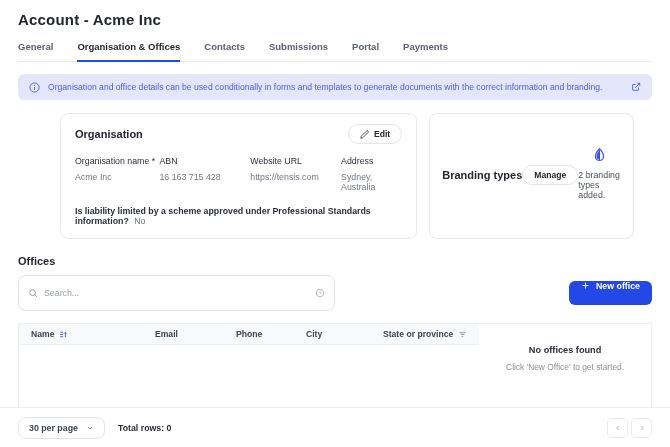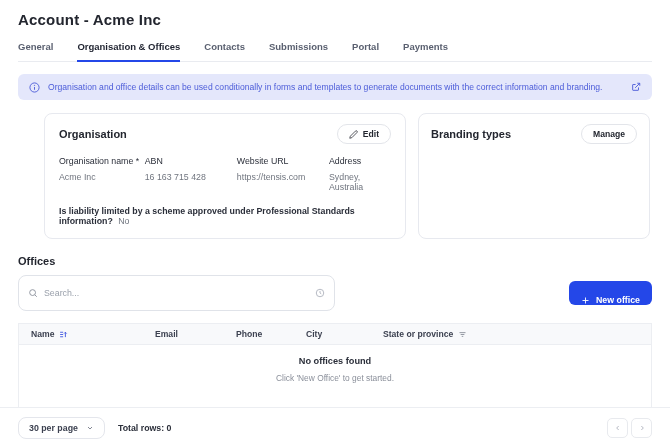--- a/index.html
+++ b/index.html
@@ -17,24 +17,24 @@
   .tab { font-size: 9.5px; color: #5a6070; padding-bottom: 8px; cursor: pointer; white-space: nowrap; font-weight: bold; }
   .tab.active { color: #1f2330; font-weight: 700; border-bottom: 2px solid #2447e8; margin-bottom: -1px; }
 
   .banner {
     margin: 12px 18px 0; height: 26px; background: #e4e7fb; border-radius: 6px;
     display: flex; align-items: center; gap: 8px; padding: 0 11px; color: #4c5cd9; font-size: 8.6px;
   }
   .banner-text { flex: 1; }
   .banner svg { flex: 0 0 auto; display: block; }
 
-  .cards { margin: 13px 20px 0; display: flex; gap: 12px; padding-left: 24px; }
+  .cards { margin: 13px 36px 0; display: flex; gap: 12px; padding-left: 24px; }
   .card { border: 1px solid #e7e9ef; border-radius: 8px; background: #fff; }
   .org-card { flex: 1; padding: 10px 14px 12px; }
-  .brand-card { width: 232px; padding: 10px 12px 12px; display: flex; flex-direction: column; }
+  .brand-card { width: 232px; padding: 10px 12px 12px; display: flex; }
 
   .card-head { display: flex; align-items: center; justify-content: space-between; }
   .card-title { font-size: 11px; font-weight: 700; }
   .btn-pill {
     border: 1px solid #e3e5ea; background: #fff; border-radius: 14px; height: 20px;
     padding: 0 11px; font-size: 8.6px; font-weight: 700; color: #23262f;
     display: flex; align-items: center; gap: 5px; cursor: pointer; font-family: inherit;
   }
 
   .fields { display: flex; margin-top: 12px; }
@@ -57,25 +57,25 @@
     width: 317px; height: 36px; border: 1px solid #e0e3e9; border-radius: 8px;
     display: flex; align-items: center; gap: 6px; padding: 0 9px; background: #fff;
   }
   .search input {
     border: none; outline: none; flex: 1; font-size: 8.8px; color: #4a4f5c;
     font-family: inherit; background: transparent;
   }
   .search input::placeholder { color: #9aa0ab; }
   .btn-primary {
     background: #2447e8; color: #fff; border: none; border-radius: 6px; height: 24px;
-    padding: 0 12px; font-size: 8.8px; font-weight: 700; display: flex; align-items: flex-end; gap: 6px;
+    padding: 0 12px; font-size: 8.8px; font-weight: 700; display: flex; align-items: flex-start; gap: 6px;
     cursor: pointer; font-family: inherit;
   }
 
-  .table-wrap { flex: 1; margin: 12px 18px 0; border: 1px solid #eceef2; border-bottom: none; display: flex; flex-direction: column; min-height: 0; text-align: center; }
+  .table-wrap { flex: 1; margin: 12px 18px 0; border: 1px solid #eceef2; border-bottom: none; display: flex; min-height: 0; text-align: center; }
   .thead {
     display: flex; align-items: center; background: #f8f9fb; height: 21px;
     border-bottom: 1px solid #eceef2; padding: 0 12px; font-size: 8.6px; font-weight: 700; color: #3c4150;
   }
   .th { display: flex; align-items: center; gap: 5px; }
   .th-name { width: 124px; }
   .th-email { width: 81px; }
   .th-phone { width: 70px; }
   .th-city { width: 77px; }
   .th-state { flex: 1; }
@@ -171,20 +171,30 @@
       </div>
     </section>
 
     <section class="card brand-card">
       <div class="card-head">
         <div class="card-title">Branding types</div>
         <button class="btn-pill">
           <span>Manage</span>
         </button>
       </div>
+      <div class="brand-body">
+        <span>
+          <svg width="15" height="15" viewBox="0 0 24 24" fill="none" stroke="#3d55e0" stroke-width="2">
+            <path d="M12 2.7 C12 2.7 5.5 10 5.5 15 a6.5 6.5 0 0 0 13 0 C18.5 10 12 2.7 12 2.7 Z"></path>
+            <path d="M12 4.5 V21" stroke-width="1.6"></path>
+            <path d="M12 4.5 C9.5 8 7.2 11.8 7.2 15 a4.8 4.8 0 0 0 4.8 4.8 Z" fill="#3d55e0" stroke="none"></path>
+          </svg>
+        </span>
+        <div class="brand-status">2 branding types added.</div>
+      </div>
     </section>
 
   </div>
 
   <h2 class="offices-title">Offices</h2>
 
   <div class="toolbar">
     <div class="search">
       <span>
         <svg width="10" height="10" viewBox="0 0 24 24" fill="none" stroke="#8a8f9a" stroke-width="2.2">

